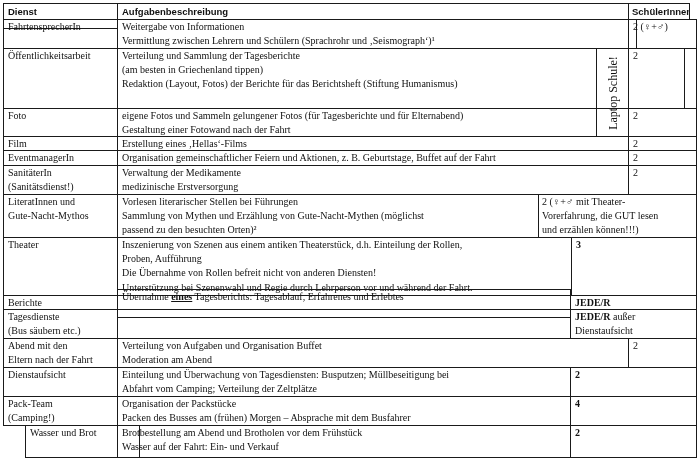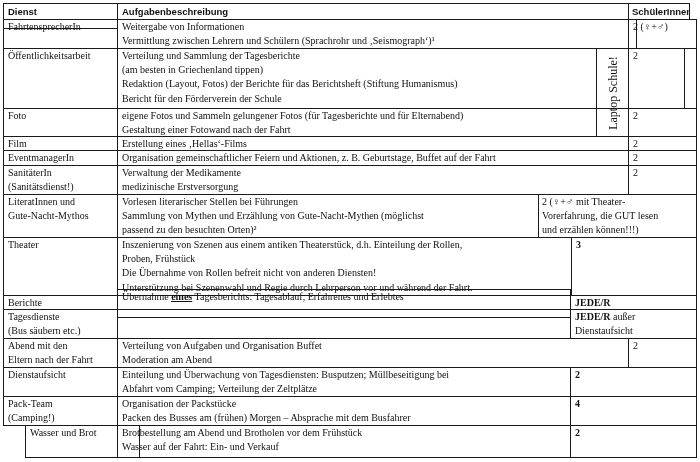--- a/index.html
+++ b/index.html
@@ -38,21 +38,20 @@
     <span class="line">2 (♀+♂)</span>
   </div>
 
   <div class="cell" style="left:3px;top:48px;width:115px;height:61px;">
     <span class="line">Öffentlichkeitsarbeit</span>
   </div>
   <div class="cell" style="left:117px;top:48px;width:568px;height:61px;">
     <span class="line">Verteilung und Sammlung der Tagesberichte</span>
     <span class="line">(am besten in Griechenland tippen)</span>
     <span class="line">Redaktion (Layout, Fotos) der Berichte für das Berichtsheft (Stiftung Humanismus)</span>
-    <span class="line">Bericht für den Förderverein der Schule</span>
   </div>
   <div class="cell" style="left:628px;top:48px;width:69px;height:61px;">
     <span class="line">2</span>
   </div>
 
   <div class="vert" style="left:596px;top:48px;width:33px;height:89px;">
     <span>Laptop Schule!</span>
   </div>
 
   <div class="cell" style="left:3px;top:108px;width:115px;height:29px;">
@@ -111,21 +110,21 @@
     <span class="line">2 (♀+♂ mit Theater-</span>
     <span class="line">Vorerfahrung, die GUT lesen</span>
     <span class="line">und erzählen können!!!)</span>
   </div>
 
   <div class="cell" style="left:3px;top:237px;width:115px;height:59px;">
     <span class="line">Theater</span>
   </div>
   <div class="cell" style="left:117px;top:237px;width:455px;height:59px;">
     <span class="line">Inszenierung von Szenen aus einem antiken Theaterstück, d.h. Einteilung der Rollen,</span>
-    <span class="line">Proben, Frühstück</span>
+    <span class="line">Proben, Aufführung</span>
     <span class="line">Die  Übernahme von Rollen befreit nicht von anderen Diensten!</span>
     <span class="line">Unterstützung bei Szenenwahl und Regie durch Lehrperson vor und während der Fahrt.</span>
   </div>
   <div class="cell bold" style="left:571px;top:237px;width:126px;height:59px;">
     <span class="line">3</span>
   </div>
 
   <div class="cell" style="left:3px;top:295px;width:115px;height:15px;">
     <span class="line">Berichte</span>
   </div>

